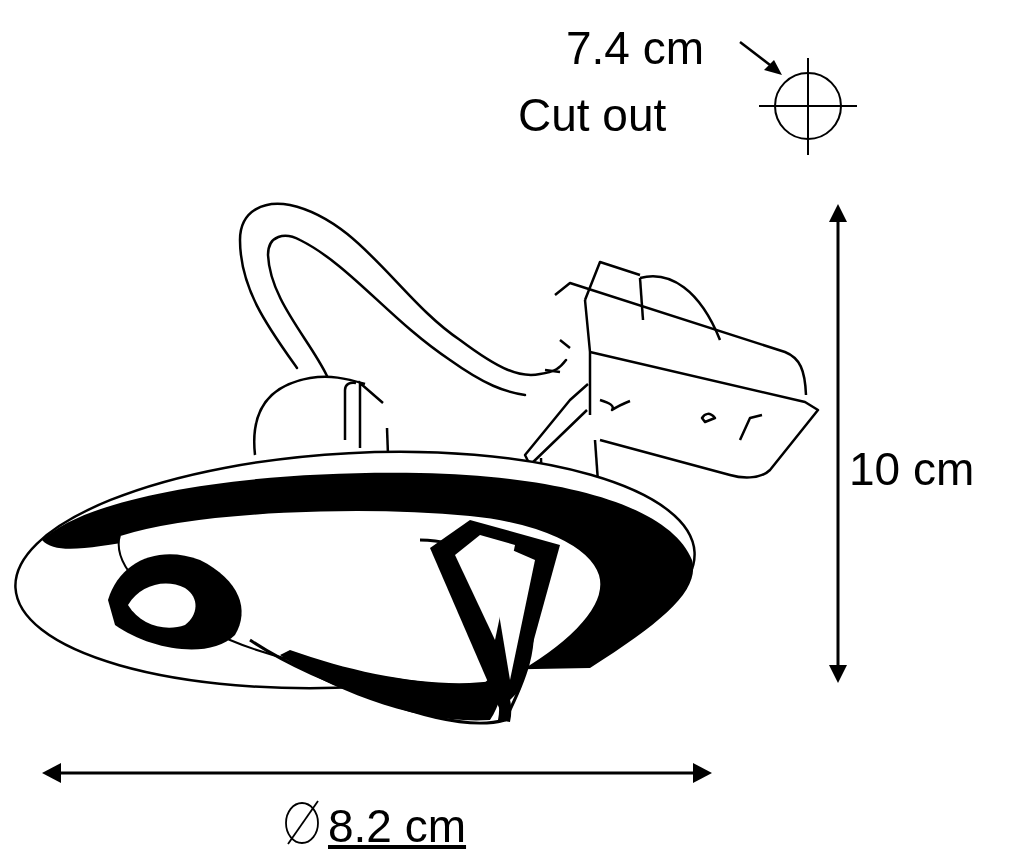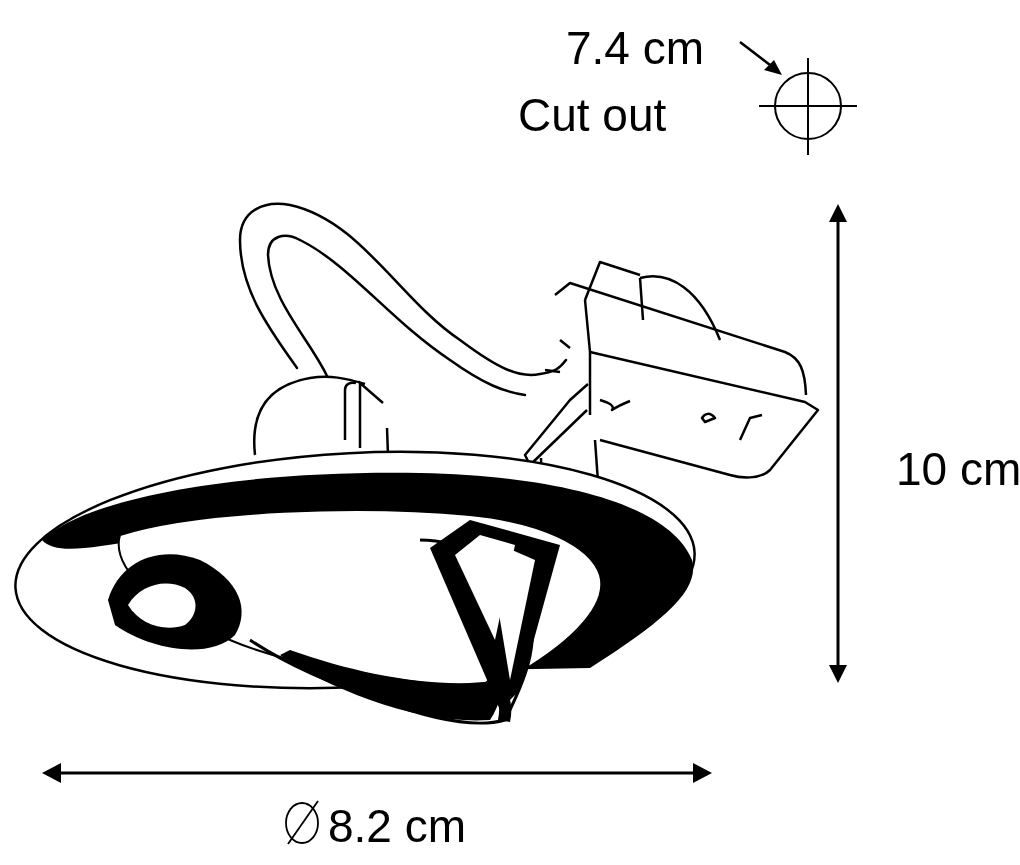--- a/index.html
+++ b/index.html
@@ -1,22 +1,22 @@
 <!DOCTYPE html>
 <html><head>
 <meta charset="utf-8">
 <style>
   html, body { margin:0; padding:0; background:#ffffff; }
   body { width:1020px; height:865px; position:relative; overflow:hidden;
          font-family:"Liberation Sans", "DejaVu Sans", sans-serif; color:#000; }
   .label { position:absolute; font-size:46px; line-height:1; white-space:nowrap; }
   #lbl-cutout-dim { left:566px; top:17px;margin-top:8px; }
   #lbl-cutout-text { left:518px; top:92px; }
-  #lbl-height { left:849px; top:446px;margin-left:47px; }
-  #lbl-diameter { left:282px; top:803px; }
+  #lbl-height { left:849px; top:446px; }
+  #lbl-diameter { left:282px; top:803px;text-decoration:underline; }
   svg.drawing { position:absolute; left:0; top:0; }
 </style>
 </head>
 <body>
 
 <svg class="drawing" width="1020" height="865" viewBox="0 0 1020 865">
   <defs>
     <marker id="arr" markerWidth="10" markerHeight="10" refX="8" refY="5" orient="auto" markerUnits="userSpaceOnUse">
       <path d="M0,0 L10,5 L0,10 z" fill="#000"></path>
     </marker>

